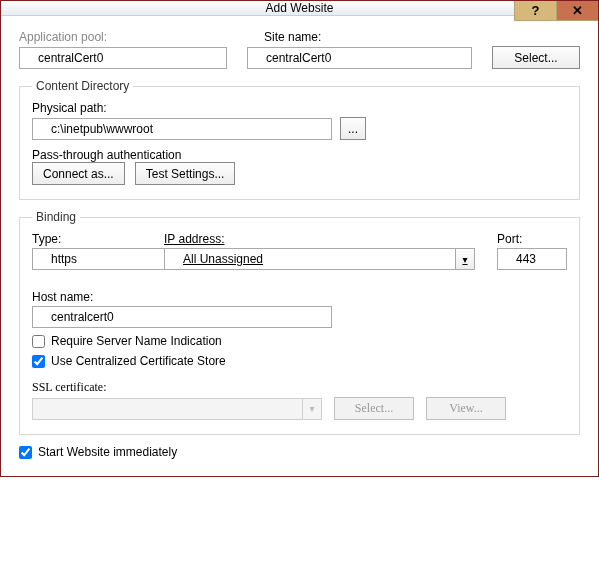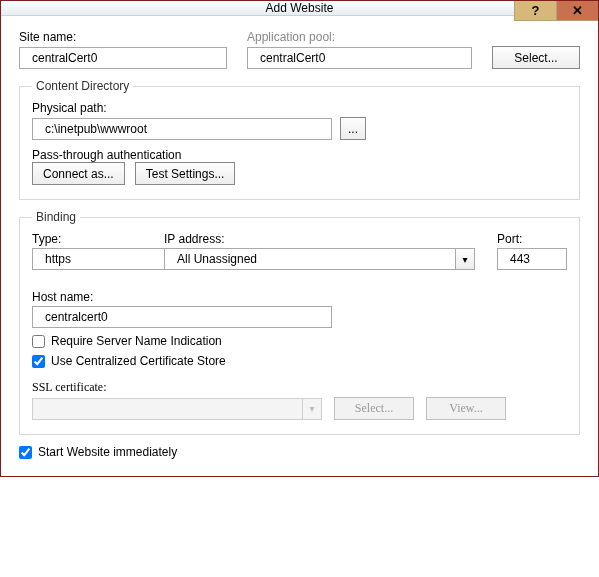--- a/index.html
+++ b/index.html
@@ -45,21 +45,21 @@
     display: flex;
     flex-direction: column;
   }
   .row { display: flex; align-items: center; gap: 10px; }
   .col { display: flex; flex-direction: column; }
   label.fld { font-size: 12px; margin-bottom: 2px; }
   .gray { color: #888; }
   input.text {
     height: 22px;
     border: 1px solid #a9a9a9;
-    padding: 2px 12px;
+    padding: 2px 18px;
     font: inherit;
     background:#fff;
   }
   input.text[readonly] { background:#fff; }
   .btn {
     height: 23px;
     min-width: 80px;
     border: 1px solid #888;
     background: linear-gradient(#fdfdfd,#ededed);
     font: inherit;
@@ -112,25 +112,25 @@
     <span class="title">Add Website</span>
     <div class="btn-group">
       <div class="tb-btn tb-help">?</div>
       <div class="tb-btn tb-close">✕</div>
     </div>
   </div>
 
   <div class="body">
 
     <div class="row" style="gap:20px;">
+      <div class="col" style="flex:1;">
+        <label class="fld gray">Application pool:</label>
+      </div>
       <div class="col" style="flex:0 0 208px;">
         <label class="fld">Site name:</label>
-      </div>
-      <div class="col" style="flex:1;">
-        <label class="fld gray">Application pool:</label>
       </div>
       <div style="width:88px;"></div>
     </div>
 
     <div class="row" style="gap:20px; margin-top:0;">
       <input class="text" style="flex: 0 0 208px;" value="centralCert0">
       <input class="text" readonly="" style="flex: 1 1 0%;" value="centralCert0">
       <button class="btn" style="min-width:88px;">Select...</button>
     </div>
 
@@ -152,21 +152,21 @@
       <legend>Binding</legend>
 
       <div class="row" style="gap:22px;">
         <div class="col" style="width:110px;">
           <label class="fld">Type:</label>
           <div class="combo">
             <input class="text" readonly="" value="https" style="">
             <div class="arrow-btn">▾</div>
           </div>
         </div>
-        <div class="col" style="flex:1;">
+        <div class="col" style="flex:1;text-decoration:underline;">
           <label class="fld">IP address:</label>
           <div class="combo">
             <input class="text" readonly="" value="All Unassigned" style="">
             <div class="arrow-btn">▾</div>
           </div>
         </div>
         <div class="col" style="width:70px;justify-content:flex-end;">
           <label class="fld">Port:</label>
           <input class="text" value="443" style="">
         </div>

